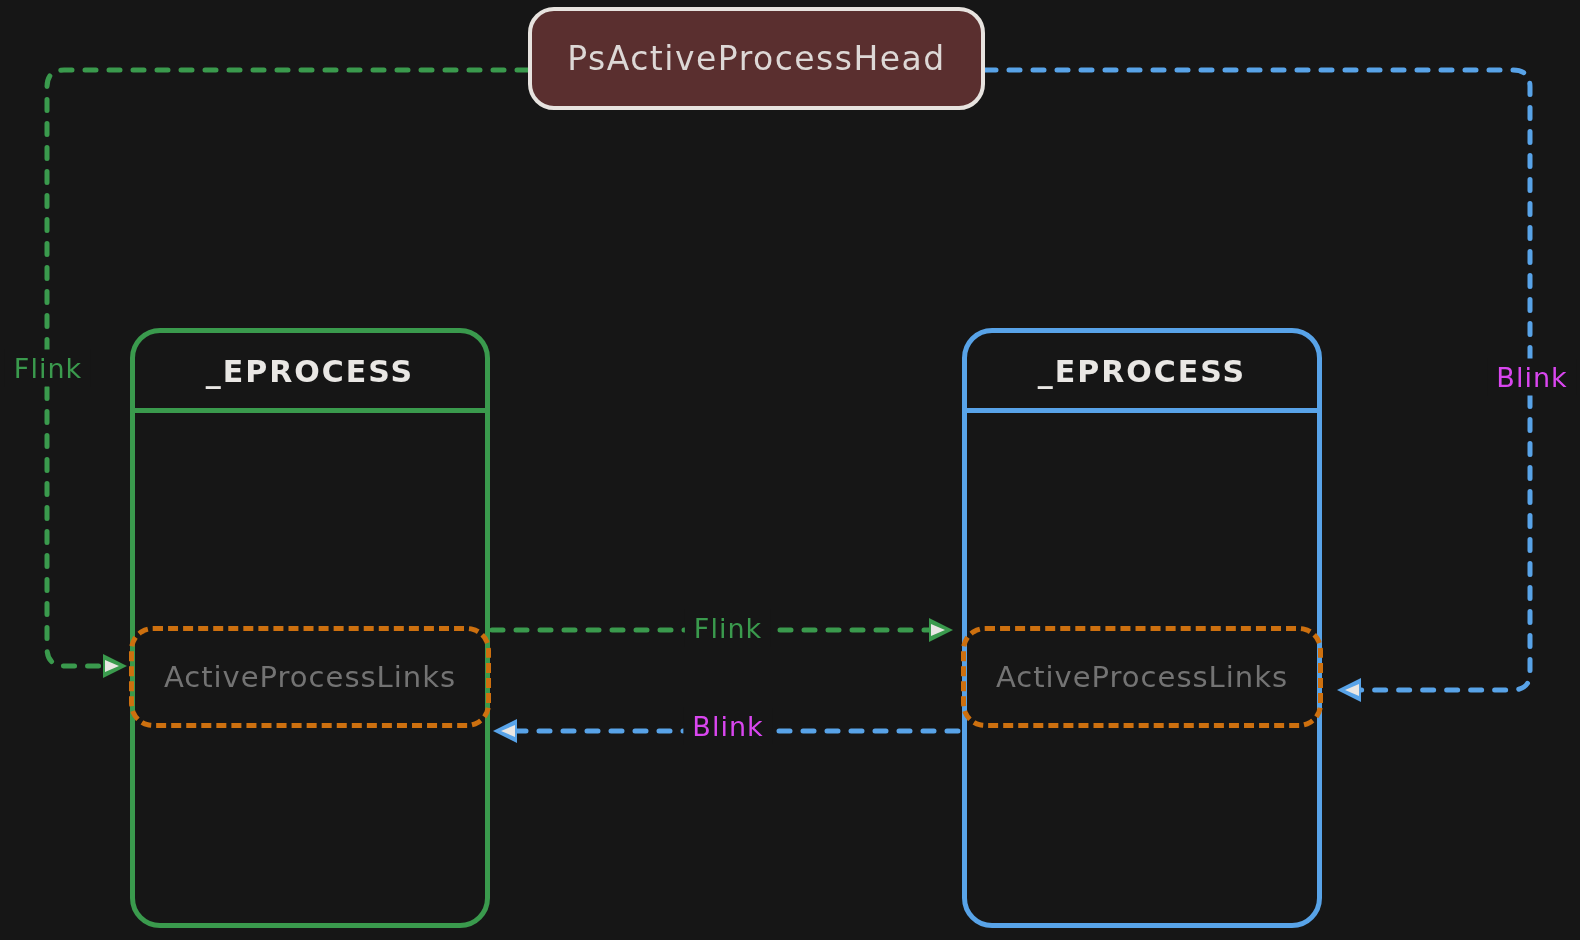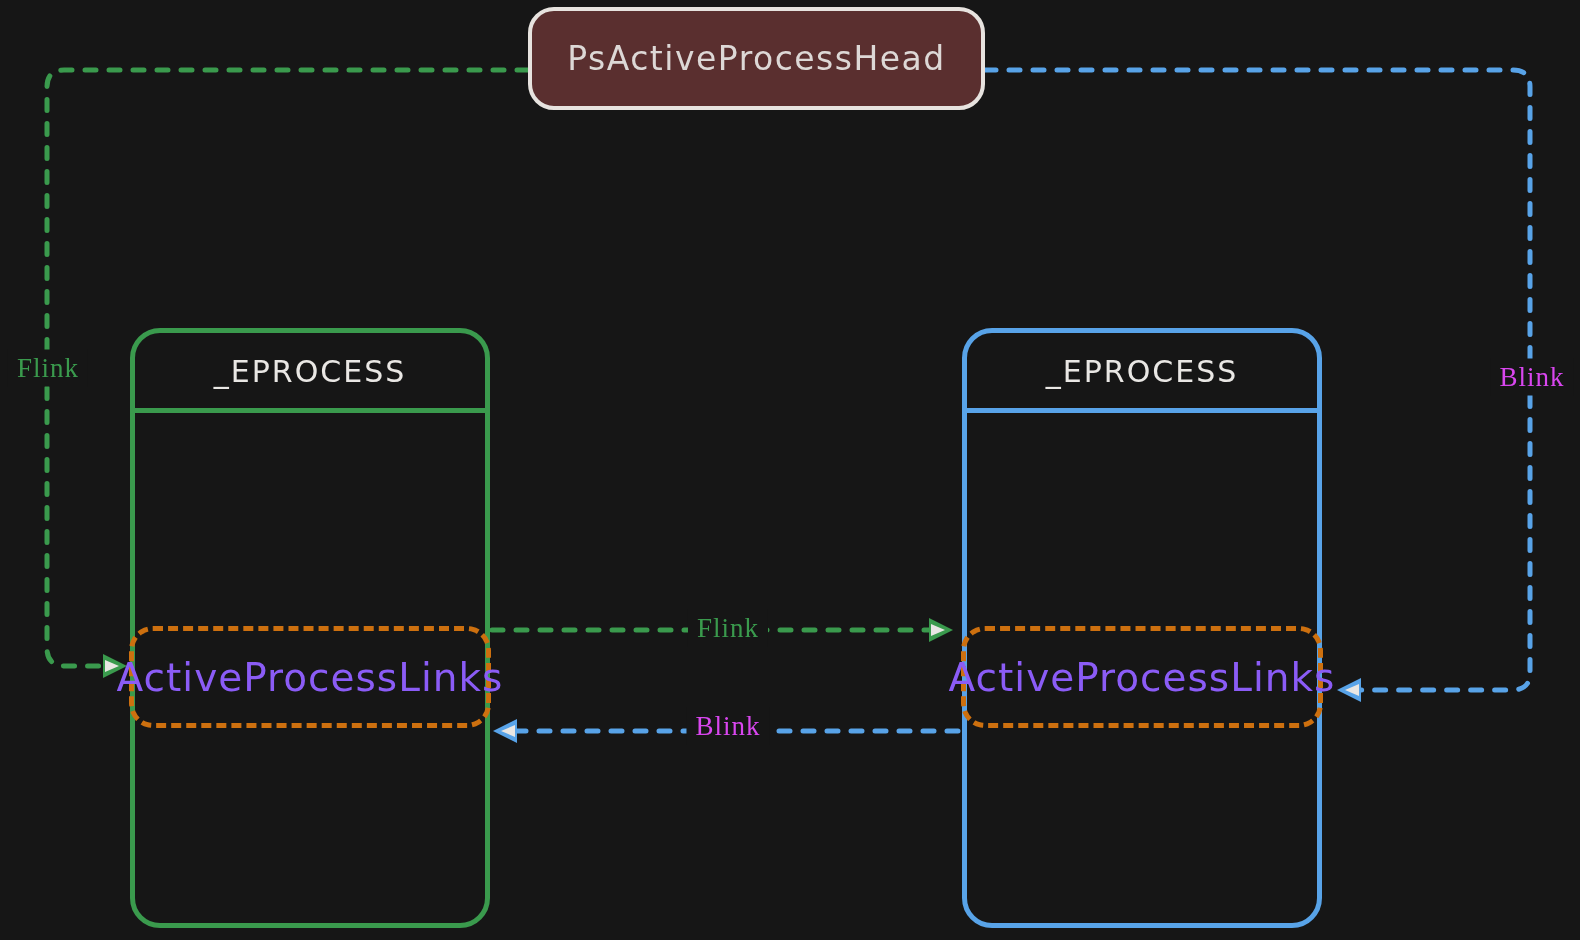--- a/index.html
+++ b/index.html
@@ -30,47 +30,46 @@
     width:360px;height:600px;
     border-radius:30px;
     background:transparent;
   }
   .eprocess.green{left:130px;top:328px;border:5px solid #3a9a4d;}
   .eprocess.blue{left:962px;top:328px;border:5px solid #58a3e8;}
 
   .eprocess .title{
     position:absolute;left:0;right:0;top:0;height:76px;
     display:flex;align-items:center;justify-content:center;
-    color:#e9e7e4;font-size:30px;letter-spacing:2px;
+    color:#e9e7e4;font-size:30px;letter-spacing:2px;font-weight:bold;
   }
   .eprocess .divider{
     position:absolute;left:-2px;right:-2px;top:75px;height:5px;
   }
   .eprocess.green .divider{background:#3a9a4d;}
   .eprocess.blue .divider{background:#58a3e8;}
 
   .links-field{
     position:absolute;left:-6px;right:-6px;top:293px;height:92px;
     border:5px dashed #cd700f;
     border-radius:24px;
     display:flex;align-items:center;justify-content:center;
   }
   .links-field .label{
-    color:#8b5cf6;font-size:39px;letter-spacing:1px;
+    color:#737373;font-size:29px;letter-spacing:1px;
   }
 
   
   .edge-label{
     position:absolute;z-index:2;
     transform:translate(-50%,-50%);
     background:#161616;
     padding:3px 9px;
     font-size:27px;letter-spacing:1px;
     white-space:nowrap;
-    font-family:Liberation Serif, serif;
   }
   .edge-label.green{color:#3a9a4d;}
   .edge-label.blue{color:#d946ef;}
 </style>
 </head>
 <body>
 
 <div class="canvas">
 
   <svg class="edges" width="1580" height="940" viewBox="0 0 1580 940">

